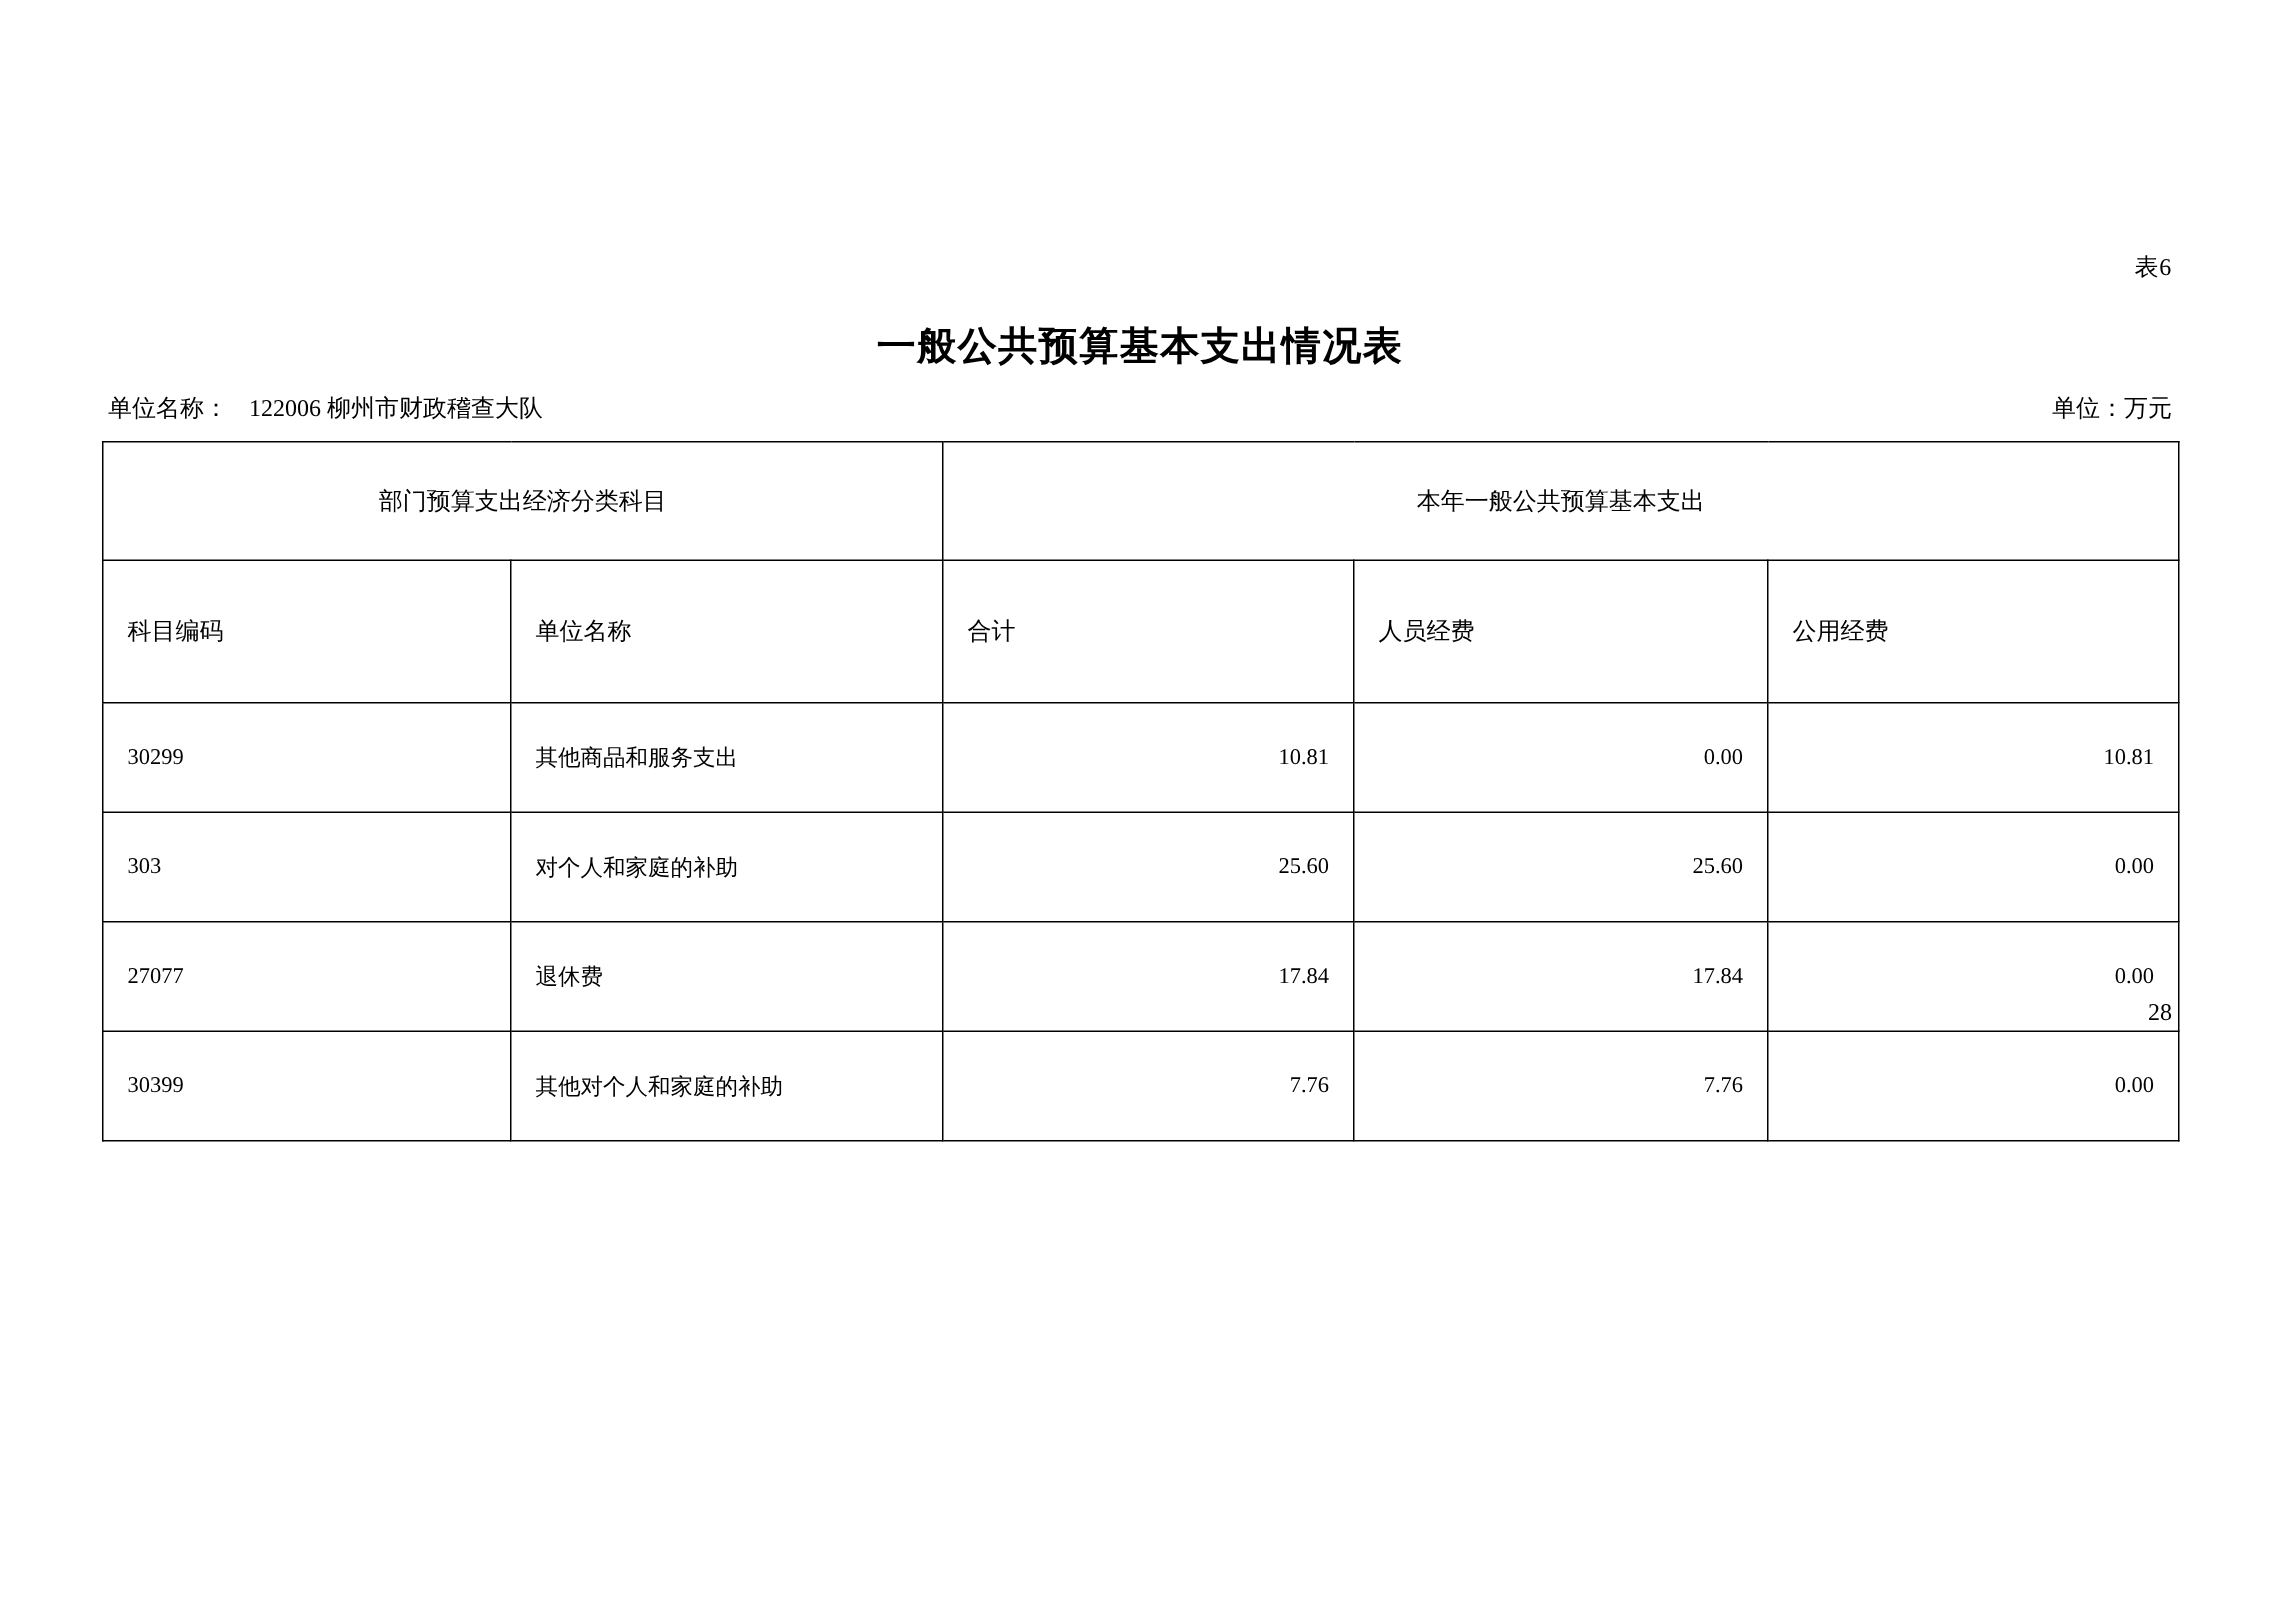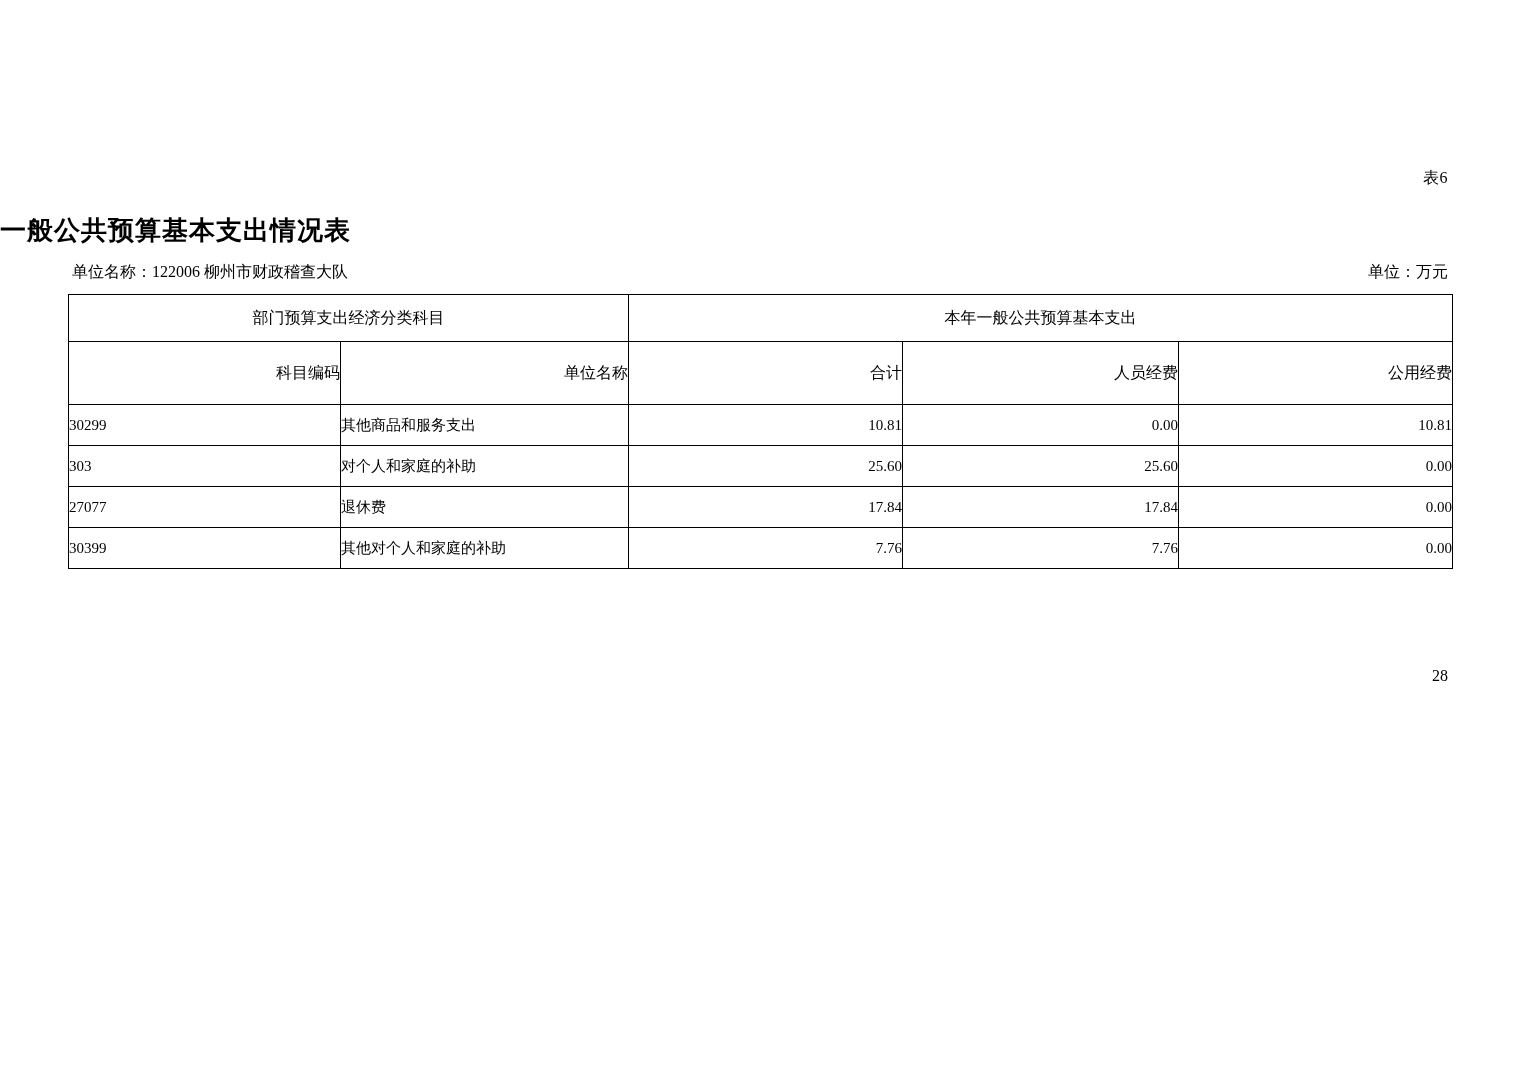--- a/index.html
+++ b/index.html
@@ -26,71 +26,73 @@
     top: 168px;
     right: 72px;
     font-size: 16px;
     letter-spacing: 0.5px;
   }
   .doc-title {
     position: absolute;
     top: 213px;
     left: 0;
     width: 1520px;
+    text-align: center;
     font-size: 26px;
     font-weight: bold;
     letter-spacing: 1px;
     font-family: "Liberation Serif", "DejaVu Serif", serif;
   }
   .meta-row {
     position: absolute;
     top: 262px;
     left: 72px;
     width: 1376px;
     height: 22px;
   }
   .meta-left {
     position: absolute;
     left: 0;
     top: 0;
     font-size: 16px;
     white-space: nowrap;
   }
   .meta-left .unit-name-label {
+    margin-right: 14px;
   }
   .meta-right {
     position: absolute;
     right: 0;
     top: 0;
     font-size: 16px;
     white-space: nowrap;
   }
   table.budget {
     position: absolute;
     top: 294px;
     left: 68px;
     width: 1384px;
     border-collapse: collapse;
     table-layout: fixed;
     font-size: 15px;
   }
   table.budget td, table.budget th {
     border: 1px solid #000000;
-    padding: 0;
+    padding: 16px;
     font-weight: normal;
   }
   .hdr-top td {
     height: 46px;
     text-align: center;
     vertical-align: middle;
     font-size: 16px;
   }
   .hdr-sub td {
     height: 62px;
-    text-align: right;
+    text-align: left;
     vertical-align: middle;
     font-size: 16px;
   }
   .data-row td {
     height: 40px;
     vertical-align: middle;
     font-size: 15px;
   }
   .cell-code {
     padding-left: 12px;

